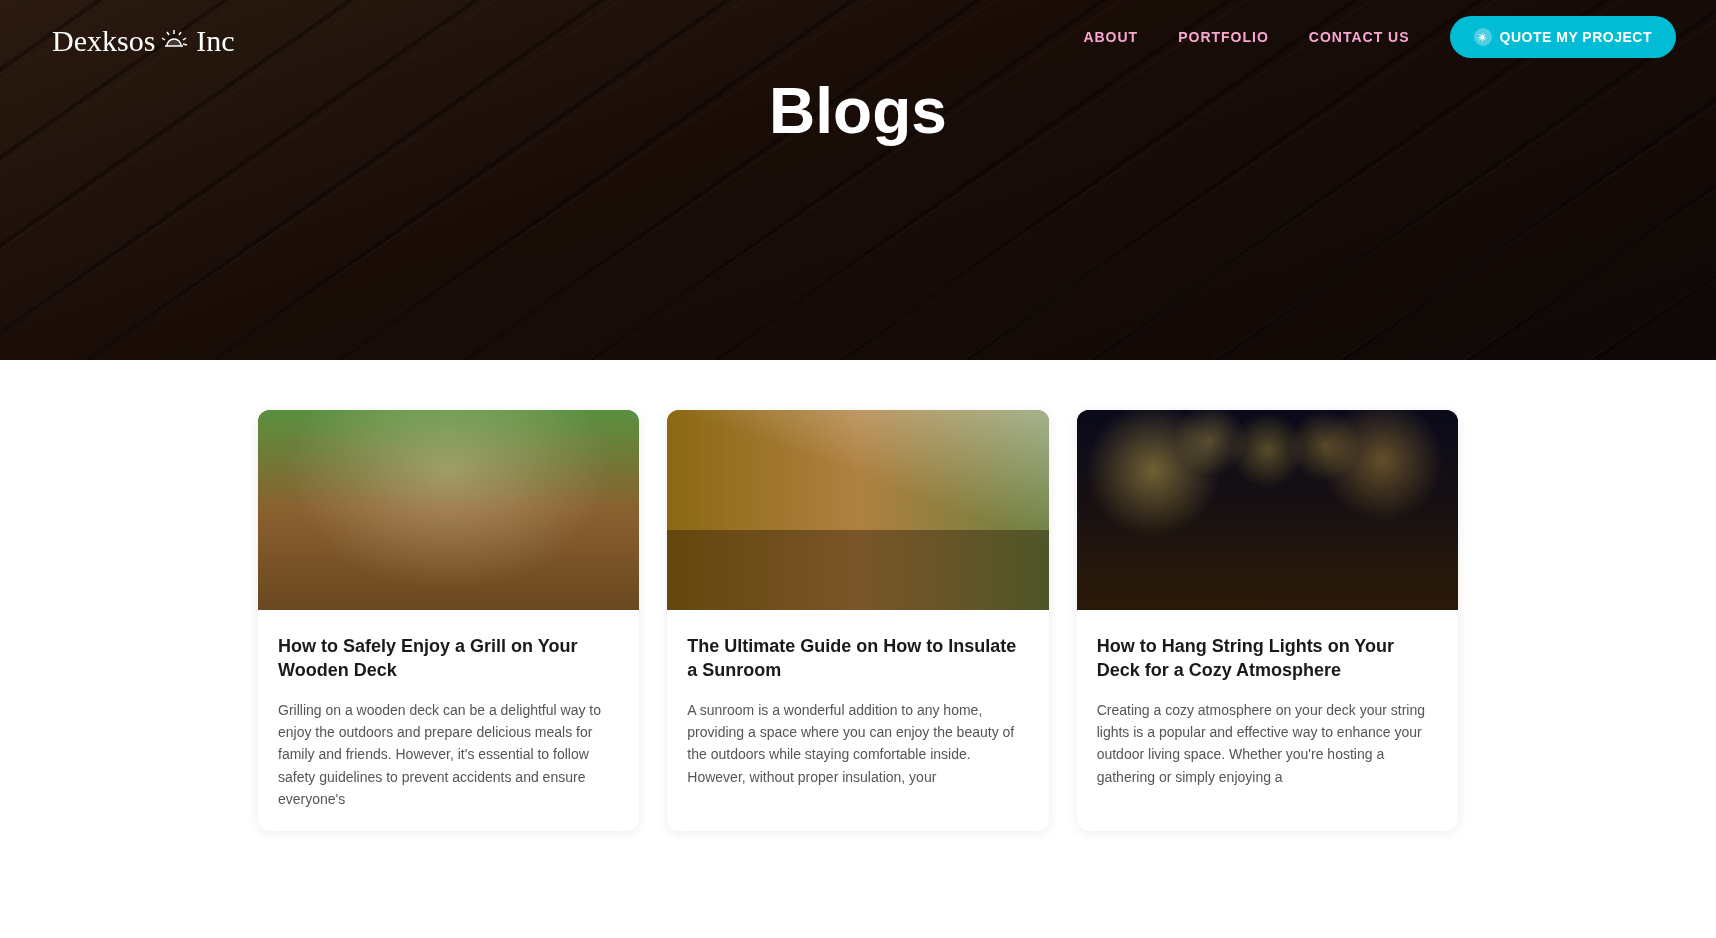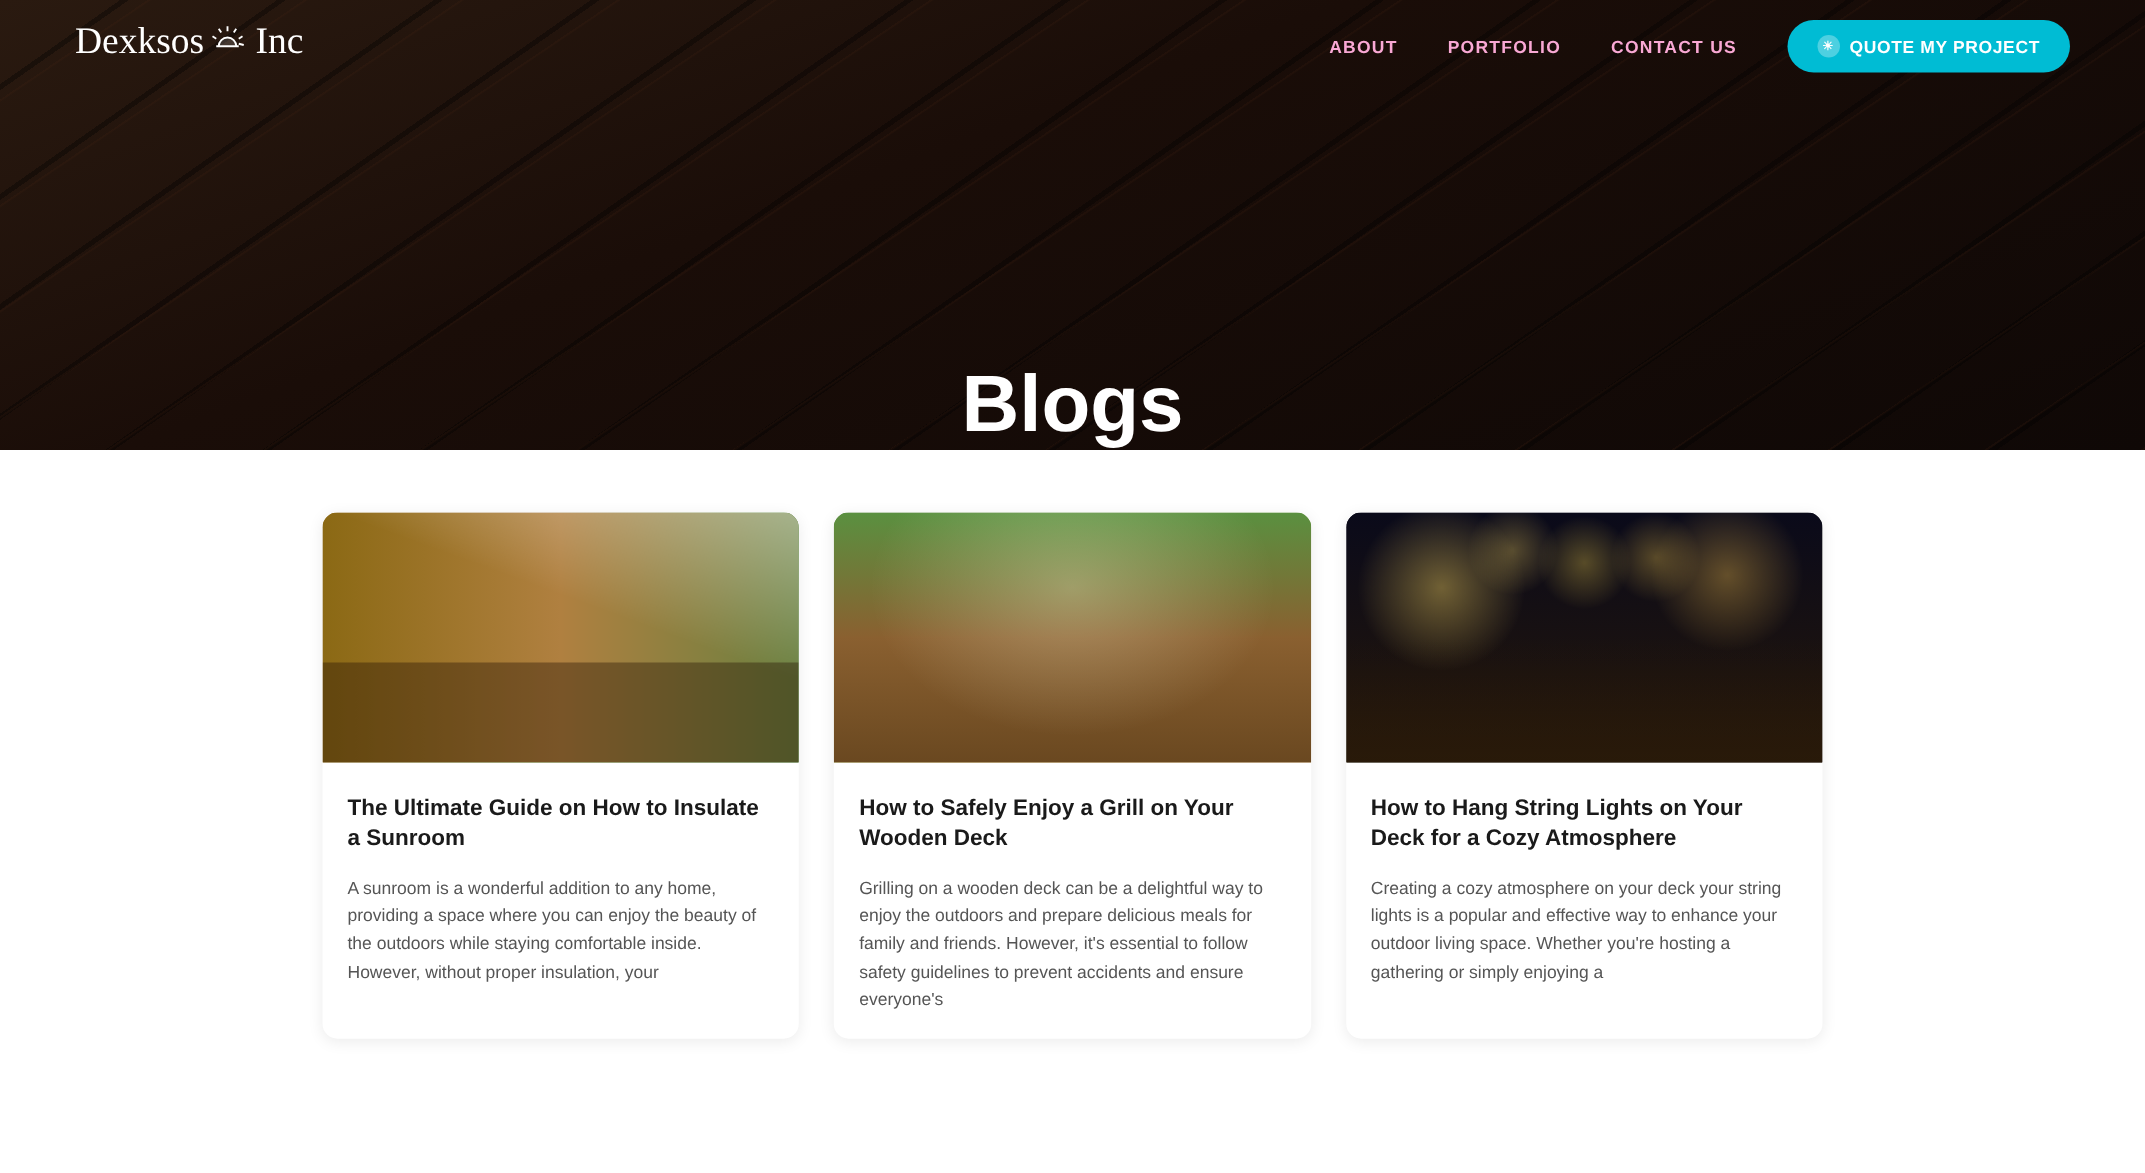--- a/index.html
+++ b/index.html
@@ -46,23 +46,24 @@
           transparent 2px,
           transparent 70px
         );
     }
 
     
     .navbar {
       position: relative;
       z-index: 10;
       display: flex;
-      align-items: flex-start;
+      align-items: flex-end;
       justify-content: space-between;
-      padding: 16px 60px;
+      padding: 16px 40px;
+      margin-left: 12px;
     }
 
     .nav-links {
       display: flex;
       align-items: center;
       gap: 40px;
     }
 
     .nav-link {
       color: #f9a8d4;
@@ -98,21 +99,21 @@
       justify-content: center;
       font-size: 10px;
     }
 
     
     .hero-title-area {
       position: relative;
       z-index: 10;
       flex: 1;
       display: flex;
-      align-items: flex-end;
+      align-items: flex-start;
       justify-content: center;
     }
 
     .hero-title {
       color: #fff;
       font-size: 64px;
       font-weight: 700;
       font-family: Arial, sans-serif;
       text-align: center;
     }
@@ -292,32 +293,32 @@
 
   <div class="hero-title-area">
     <h1 class="hero-title">Blogs</h1>
   </div>
 </div>
 
 <section class="blog-section">
   <div class="blog-grid">
 
     <article class="blog-card">
+      <div class="blog-card-image img-grill" style="height:200px;"></div>
+      <div class="blog-card-body">
+        <h2 class="blog-card-title">How to Safely Enjoy a Grill on Your Wooden Deck</h2>
+        <p class="blog-card-excerpt">Grilling on a wooden deck can be a delightful way to enjoy the outdoors and prepare delicious meals for family and friends. However, it's essential to follow safety guidelines to prevent accidents and ensure everyone's</p>
+      </div>
+    </article>
+
+    <article class="blog-card">
       <div class="blog-card-image img-sunroom" style="height:200px;"></div>
       <div class="blog-card-body">
         <h2 class="blog-card-title">The Ultimate Guide on How to Insulate a Sunroom</h2>
         <p class="blog-card-excerpt">A sunroom is a wonderful addition to any home, providing a space where you can enjoy the beauty of the outdoors while staying comfortable inside. However, without proper insulation, your</p>
-      </div>
-    </article>
-
-    <article class="blog-card">
-      <div class="blog-card-image img-grill" style="height:200px;"></div>
-      <div class="blog-card-body">
-        <h2 class="blog-card-title">How to Safely Enjoy a Grill on Your Wooden Deck</h2>
-        <p class="blog-card-excerpt">Grilling on a wooden deck can be a delightful way to enjoy the outdoors and prepare delicious meals for family and friends. However, it's essential to follow safety guidelines to prevent accidents and ensure everyone's</p>
       </div>
     </article>
 
     <article class="blog-card">
       <div class="blog-card-image img-lights" style="height:200px;"></div>
       <div class="blog-card-body">
         <h2 class="blog-card-title">How to Hang String Lights on Your Deck for a Cozy Atmosphere</h2>
         <p class="blog-card-excerpt">Creating a cozy atmosphere on your deck your string lights is a popular and effective way to enhance your outdoor living space. Whether you're hosting a gathering or simply enjoying a</p>
       </div>
     </article>

